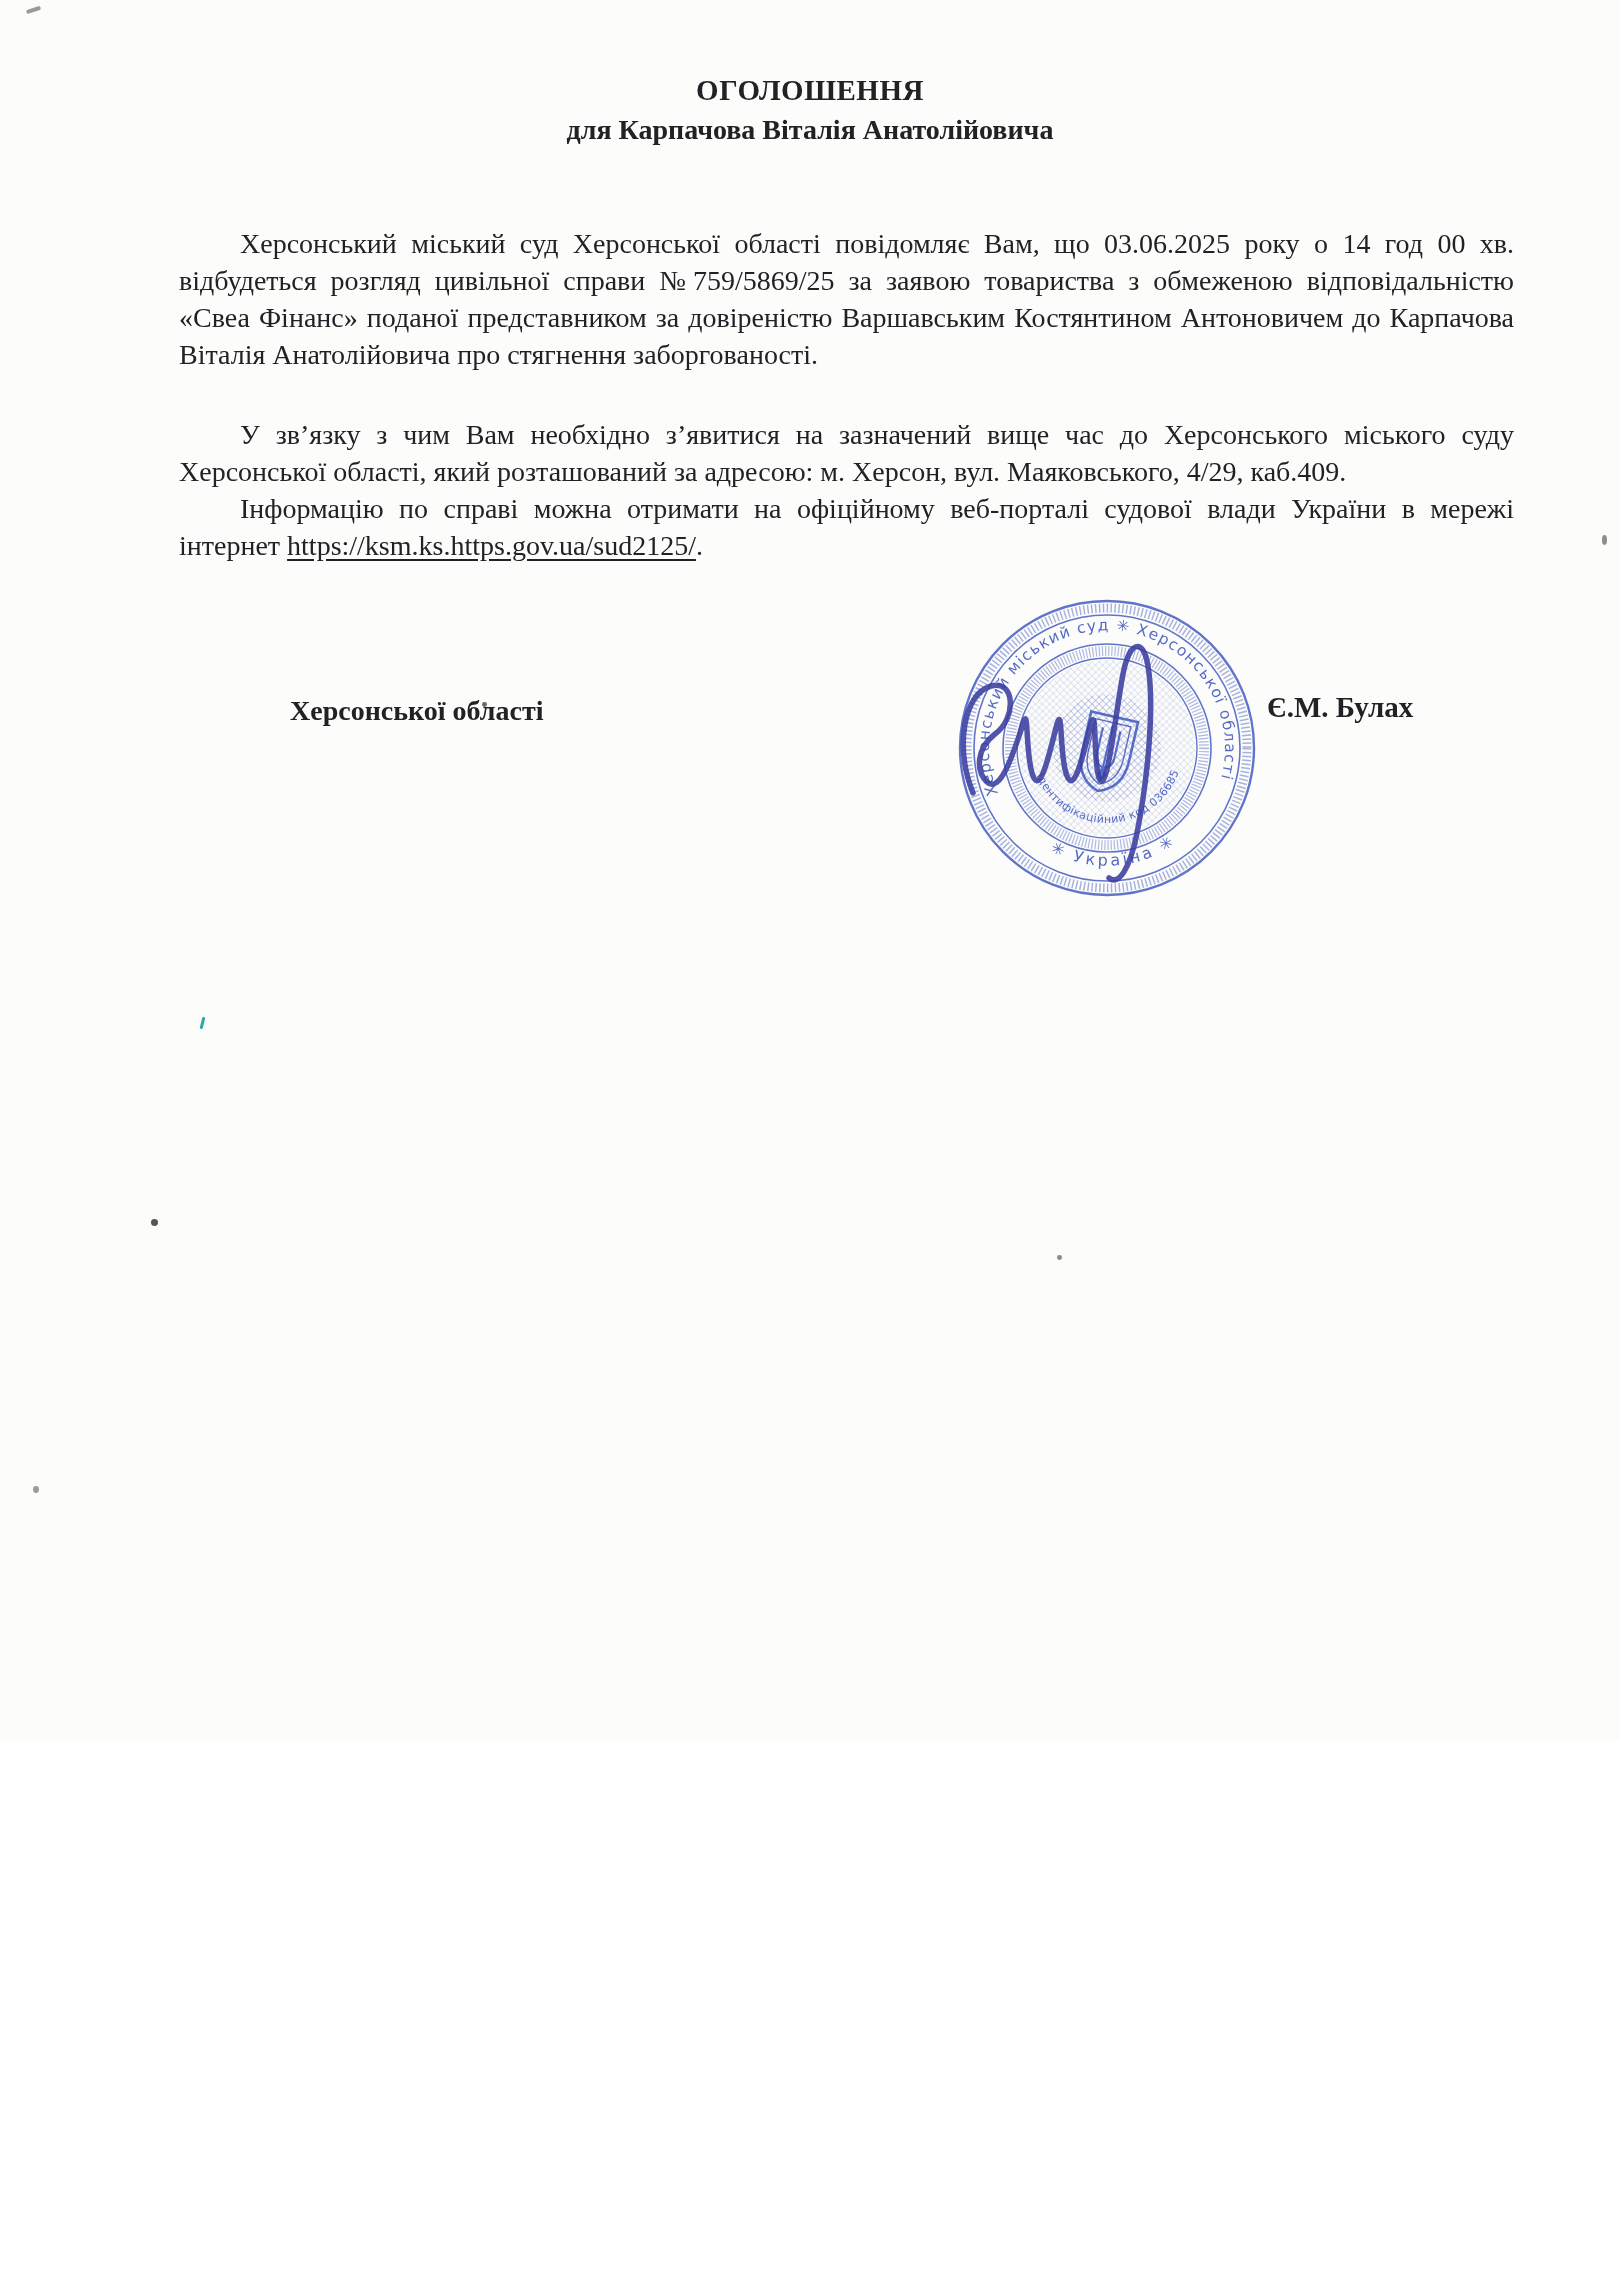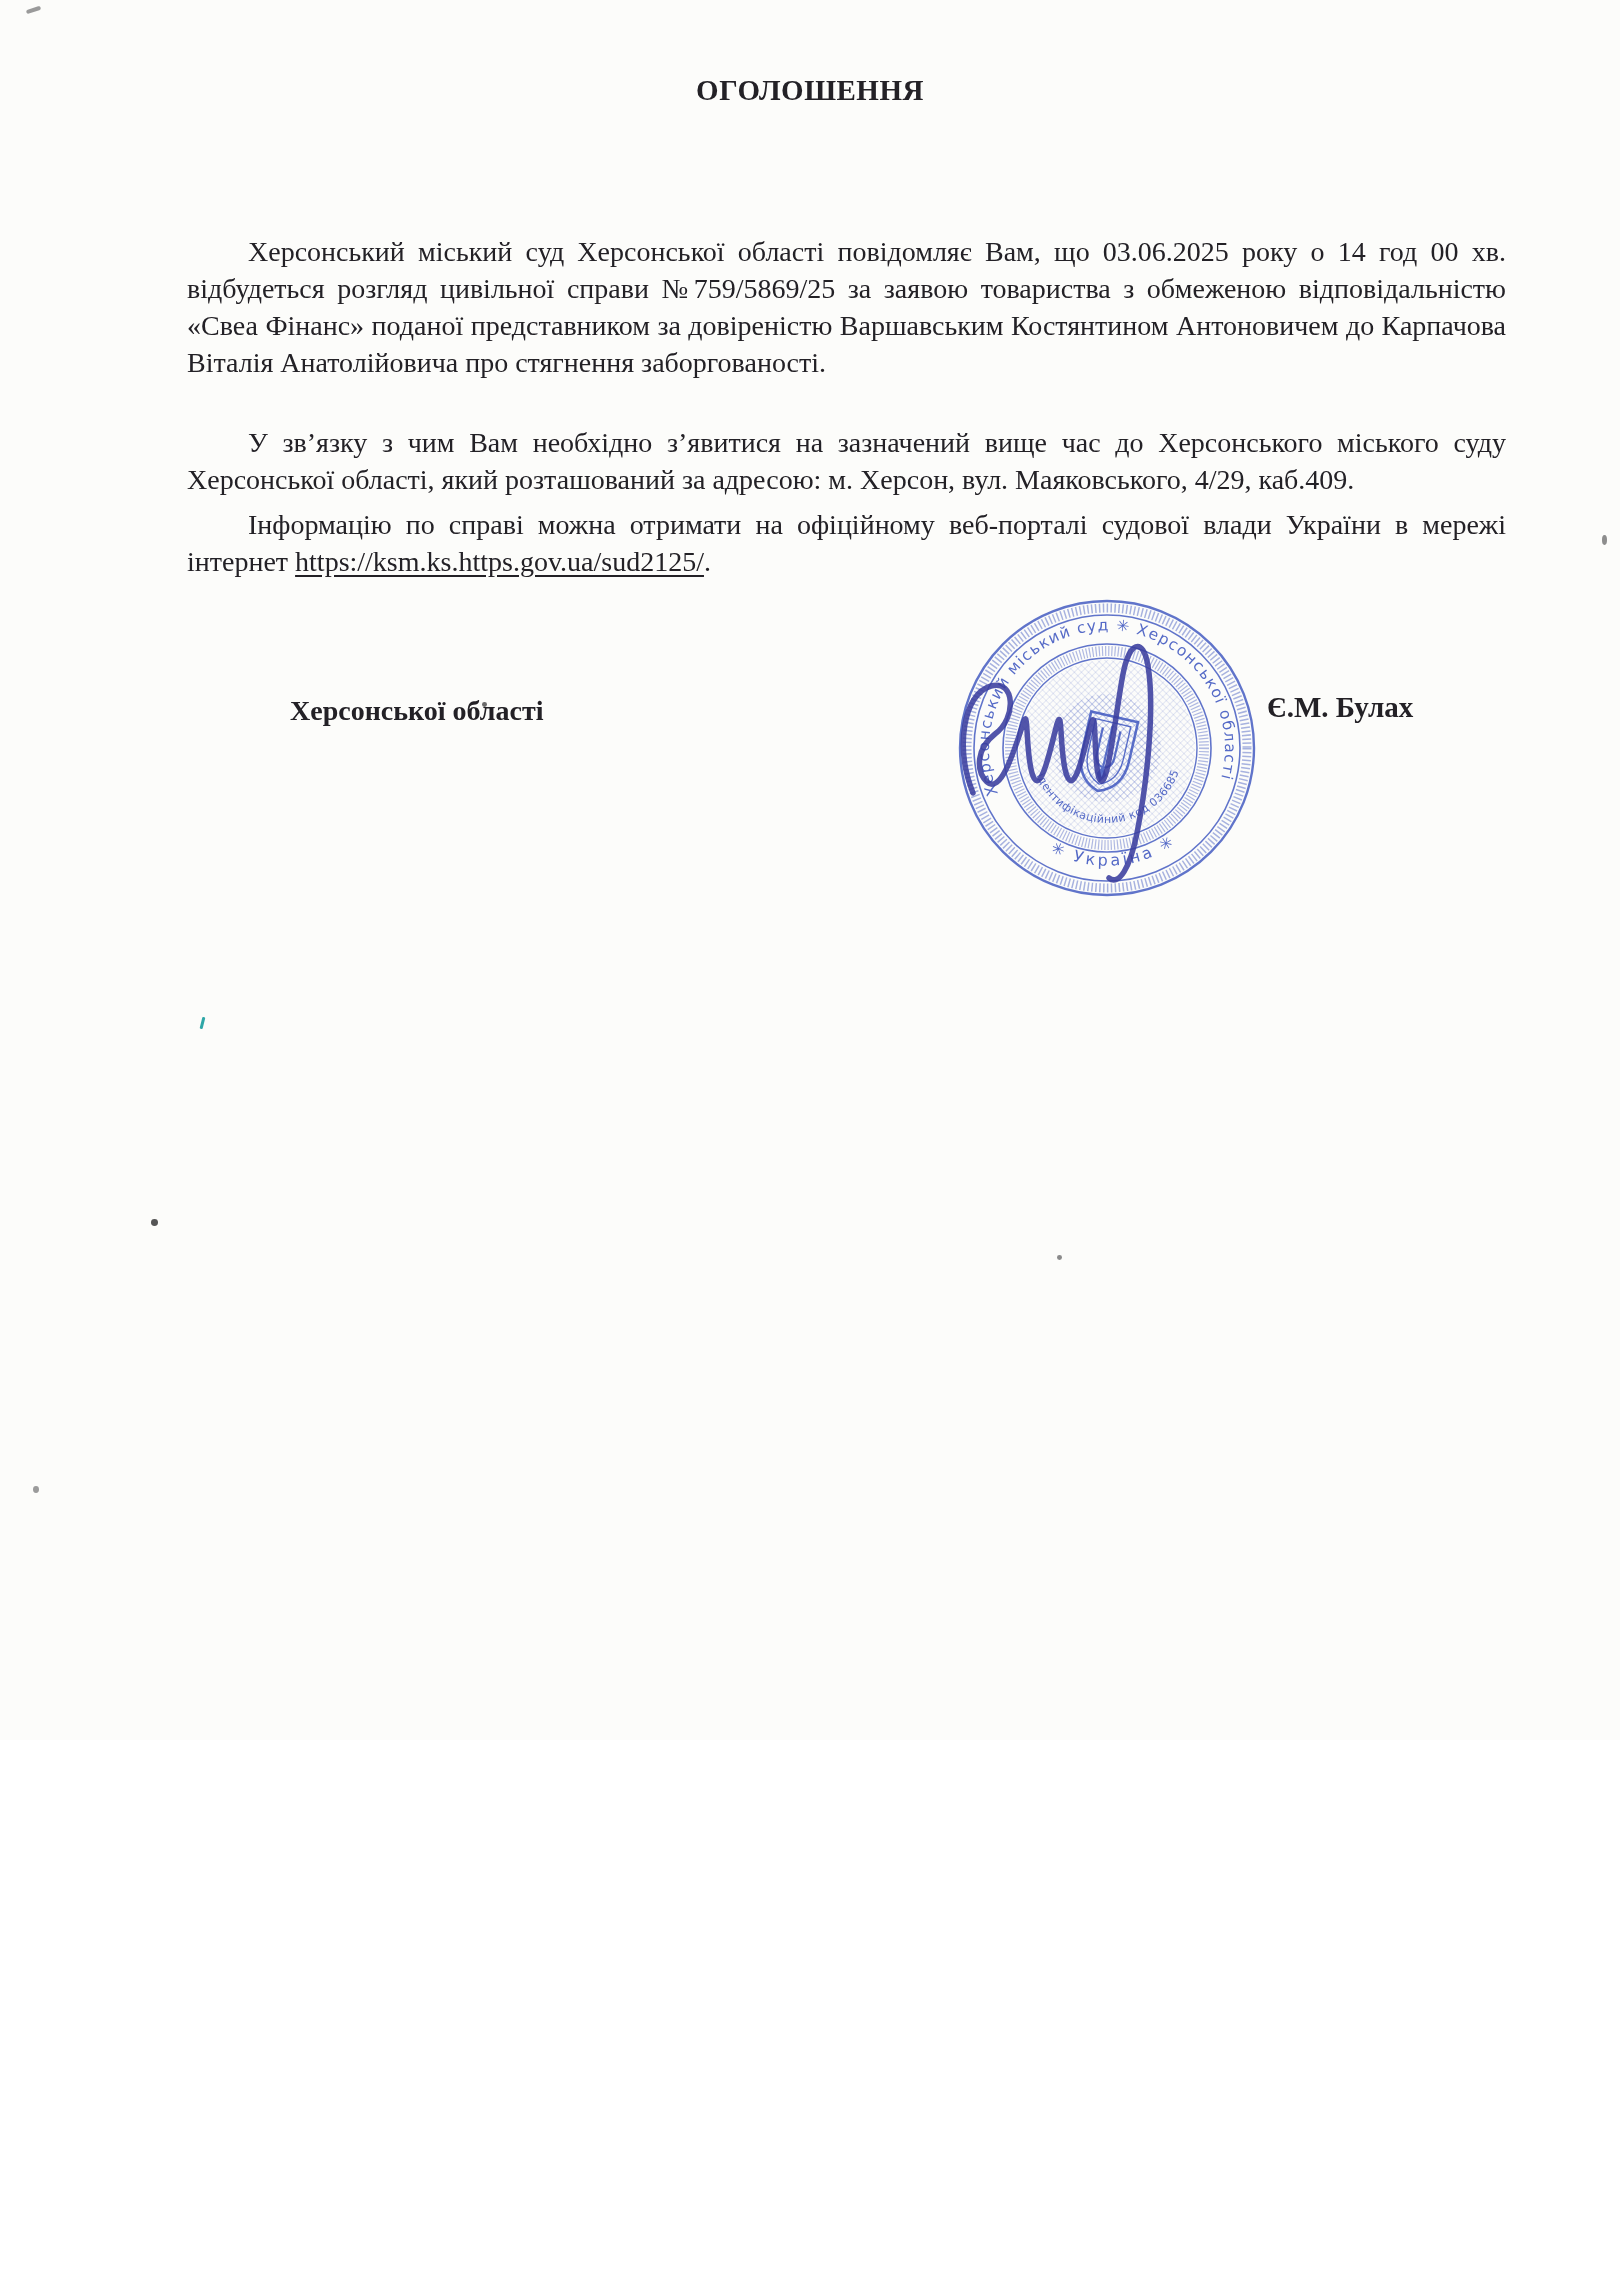--- a/index.html
+++ b/index.html
@@ -15,21 +15,21 @@
     position:absolute;top:71px;left:0;width:100%;
     text-align:center;line-height:39px;
   }
   .title{font-size:29px;font-weight:bold;letter-spacing:0.5px;}
   .subtitle{font-size:28px;font-weight:bold;}
   .body-text{
     position:absolute;left:179px;top:225px;width:1335px;
     font-size:28px;line-height:37px;
   }
   .body-text p{
-    margin:8px;text-align:justify;text-indent:61px;
+    margin:0;text-align:justify;text-indent:61px;
   }
   .body-text p.p2{margin-top:43px;}
   .doc-link{
     color:var(--text,#232126);
     text-decoration:underline;
     text-underline-offset:3.9px;
     cursor:pointer;
   }
   .sig-left{
     position:absolute;left:290px;top:688px;
@@ -51,20 +51,21 @@
   .ink{stroke:var(--ink,#3a3d9e);fill:none;stroke-linecap:round;stroke-linejoin:round;}
   .speck{position:absolute;border-radius:50%;}
 </style>
 </head>
 <body>
 
 <div class="page">
 
   <div class="title-block">
     <div class="title">ОГОЛОШЕННЯ</div>
+    <div class="subtitle">для Карпачова Віталія Анатолійовича</div>
   </div>
 
   <div class="body-text">
     <p class="p1">Херсонський міський суд Херсонської області повідомляє Вам, що 03.06.2025 року о 14 год 00 хв. відбудеться розгляд цивільної справи №759/5869/25  за заявою товариства з обмеженою відповідальністю «Свеа Фінанс» поданої представником за довіреністю Варшавським Костянтином Антоновичем  до Карпачова Віталія Анатолійовича  про стягнення заборгованості.</p>
     <p class="p2">У зв’язку з чим Вам необхідно з’явитися на зазначений вище час до Херсонського міського суду Херсонської області, який розташований за адресою: м. Херсон, вул. Маяковського, 4/29, каб.409.</p>
     <p class="p3"><span>Інформацію по справі можна отримати на офіційному веб-порталі судової влади України в мережі інтернет </span><a class="doc-link">https://ksm.ks.https.gov.ua/sud2125/</a><span>.</span></p>
   </div>
 
   <div class="sig-left">
     <div>Херсонської області</div>

